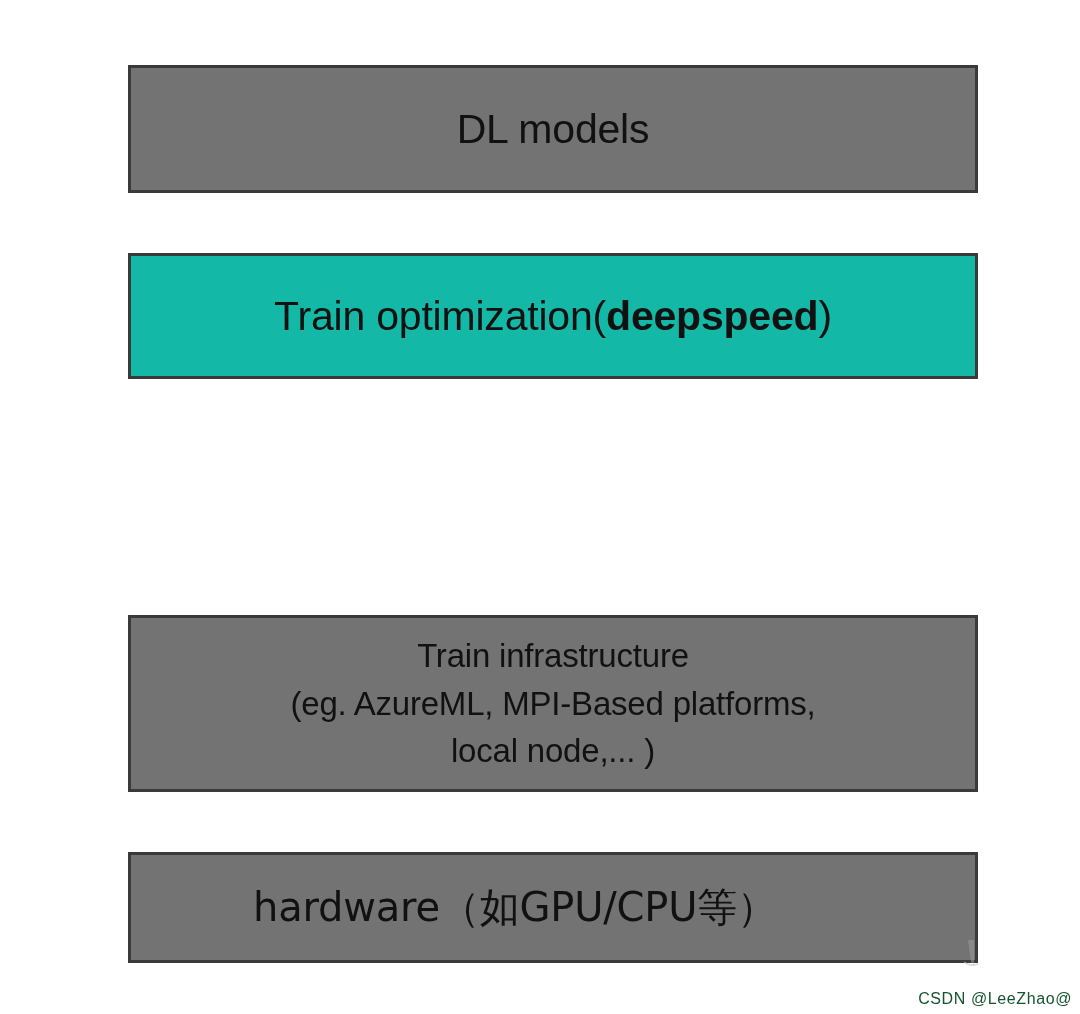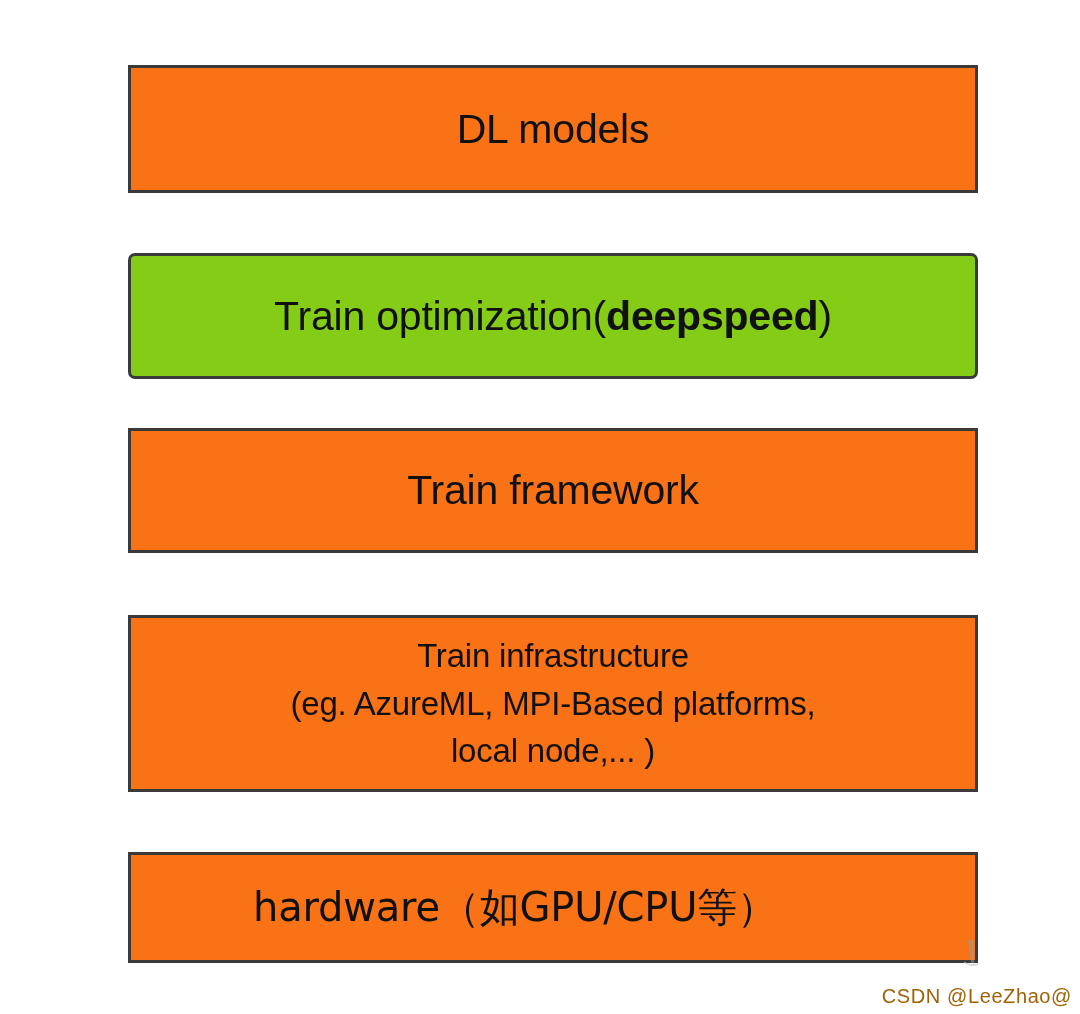--- a/index.html
+++ b/index.html
@@ -25,30 +25,29 @@
     width: 1080px;
     height: 1014px;
   }
 
   .layer-box {
     position: absolute;
     left: 128px;
     width: 850px;
     box-sizing: border-box;
     border: 3px solid #3a3a3a;
-    background: #f97316;
+    background: #737373;
     display: flex;
     align-items: center;
     justify-content: center;
     text-align: center;
   }
 
   .layer-box.accent {
-    background: #84cc16;
-    border-radius: 7px;
+    background: #14b8a6;
   }
 
   .layer-label {
     font-size: 41px;
     line-height: 1.38;
     letter-spacing: -0.2px;
     font-weight: 400;
     color: #111111;
     white-space: pre-line;
     padding: 0 14px;
@@ -87,42 +86,39 @@
     width: 26px;
     height: 30px;
     pointer-events: none;
   }
 
   
   #watermark {
     position: absolute;
     right: 8px;
     bottom: 6px;
-    font-size: 20px;
-    color: #a16207;
+    font-size: 16px;
+    color: #14532d;
     letter-spacing: 0.6px;
     white-space: nowrap;
   }
 </style>
 </head>
 <body>
 
 <div id="stack">
 
   <div class="layer-box" id="box-dl-models">
     <span class="layer-label">DL models</span>
   </div>
 
   <div class="layer-box accent" id="box-train-opt">
     <span class="layer-label"><span>Train optimization(</span><span class="emph">deepspeed</span><span>)</span></span>
   </div>
 
-  <div class="layer-box" id="box-train-fw">
-    <span class="layer-label">Train framework</span>
-  </div>
 
   <div class="layer-box" id="box-train-infra">
     <span class="layer-label">Train infrastructure
 (eg. AzureML,  MPI-Based platforms,
 local node,... )</span>
   </div>
 
   <div class="layer-box" id="box-hardware">
     <span class="layer-label cjk">hardware（如GPU/CPU等）</span>
   </div>

